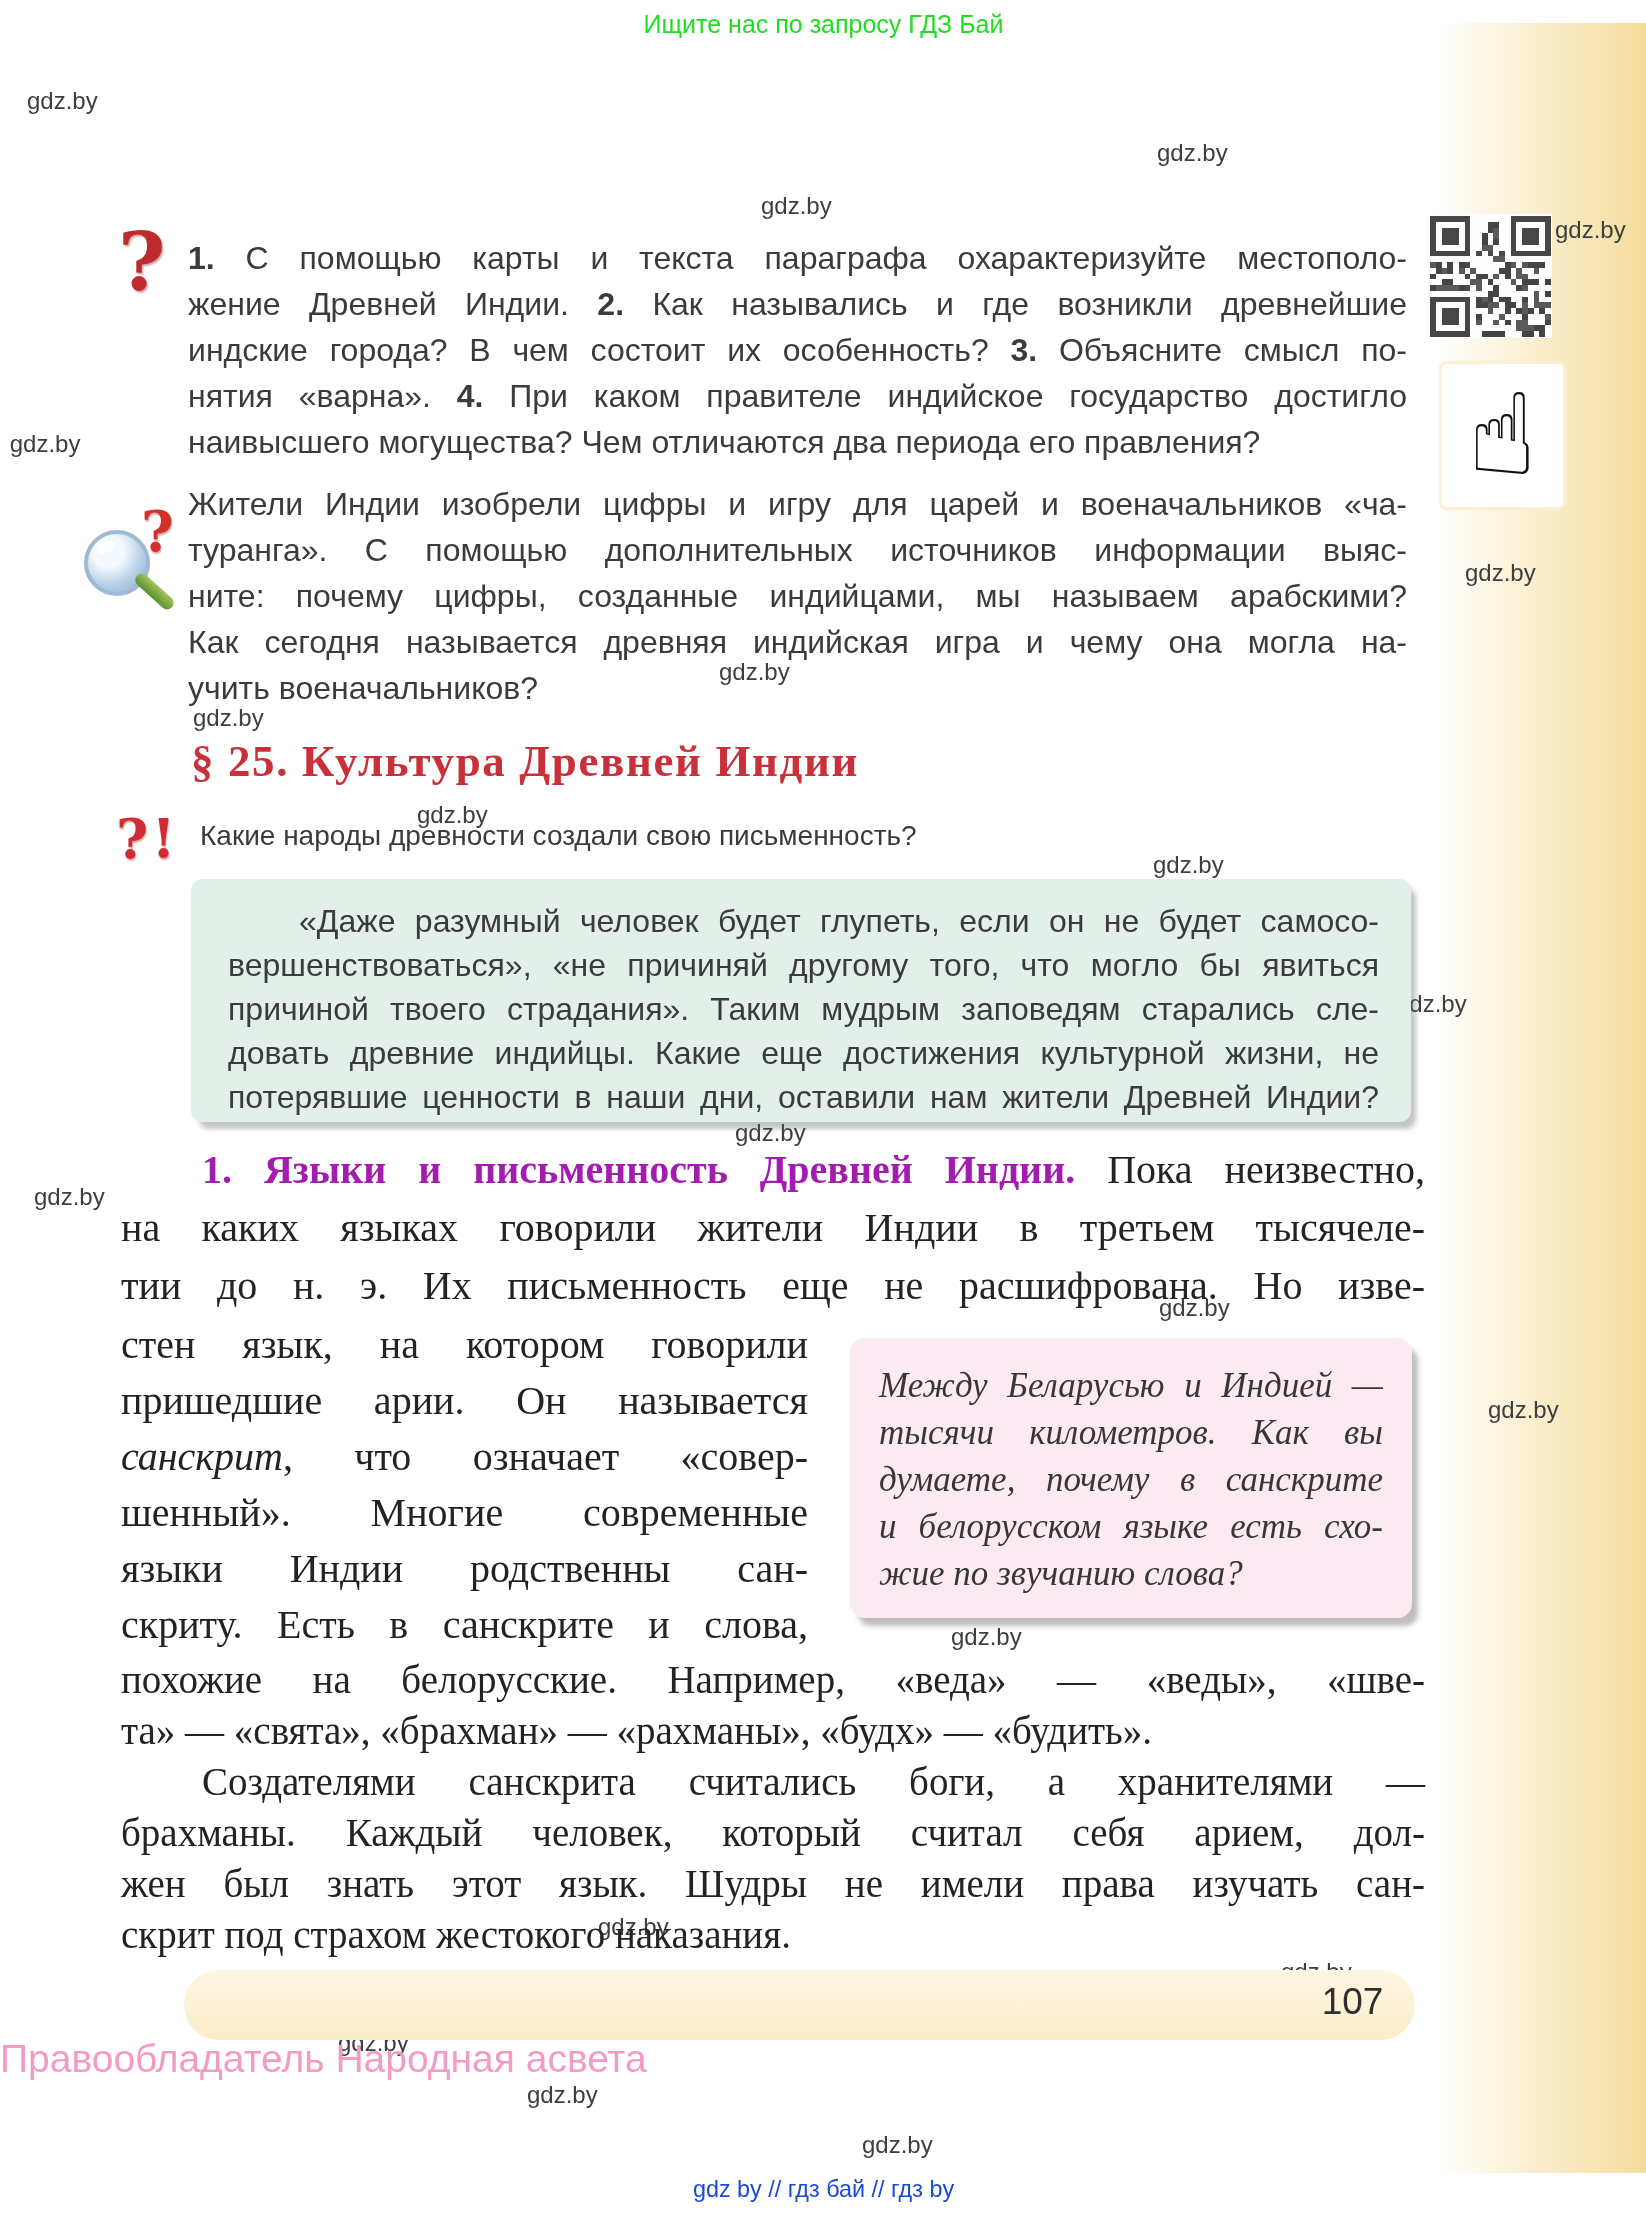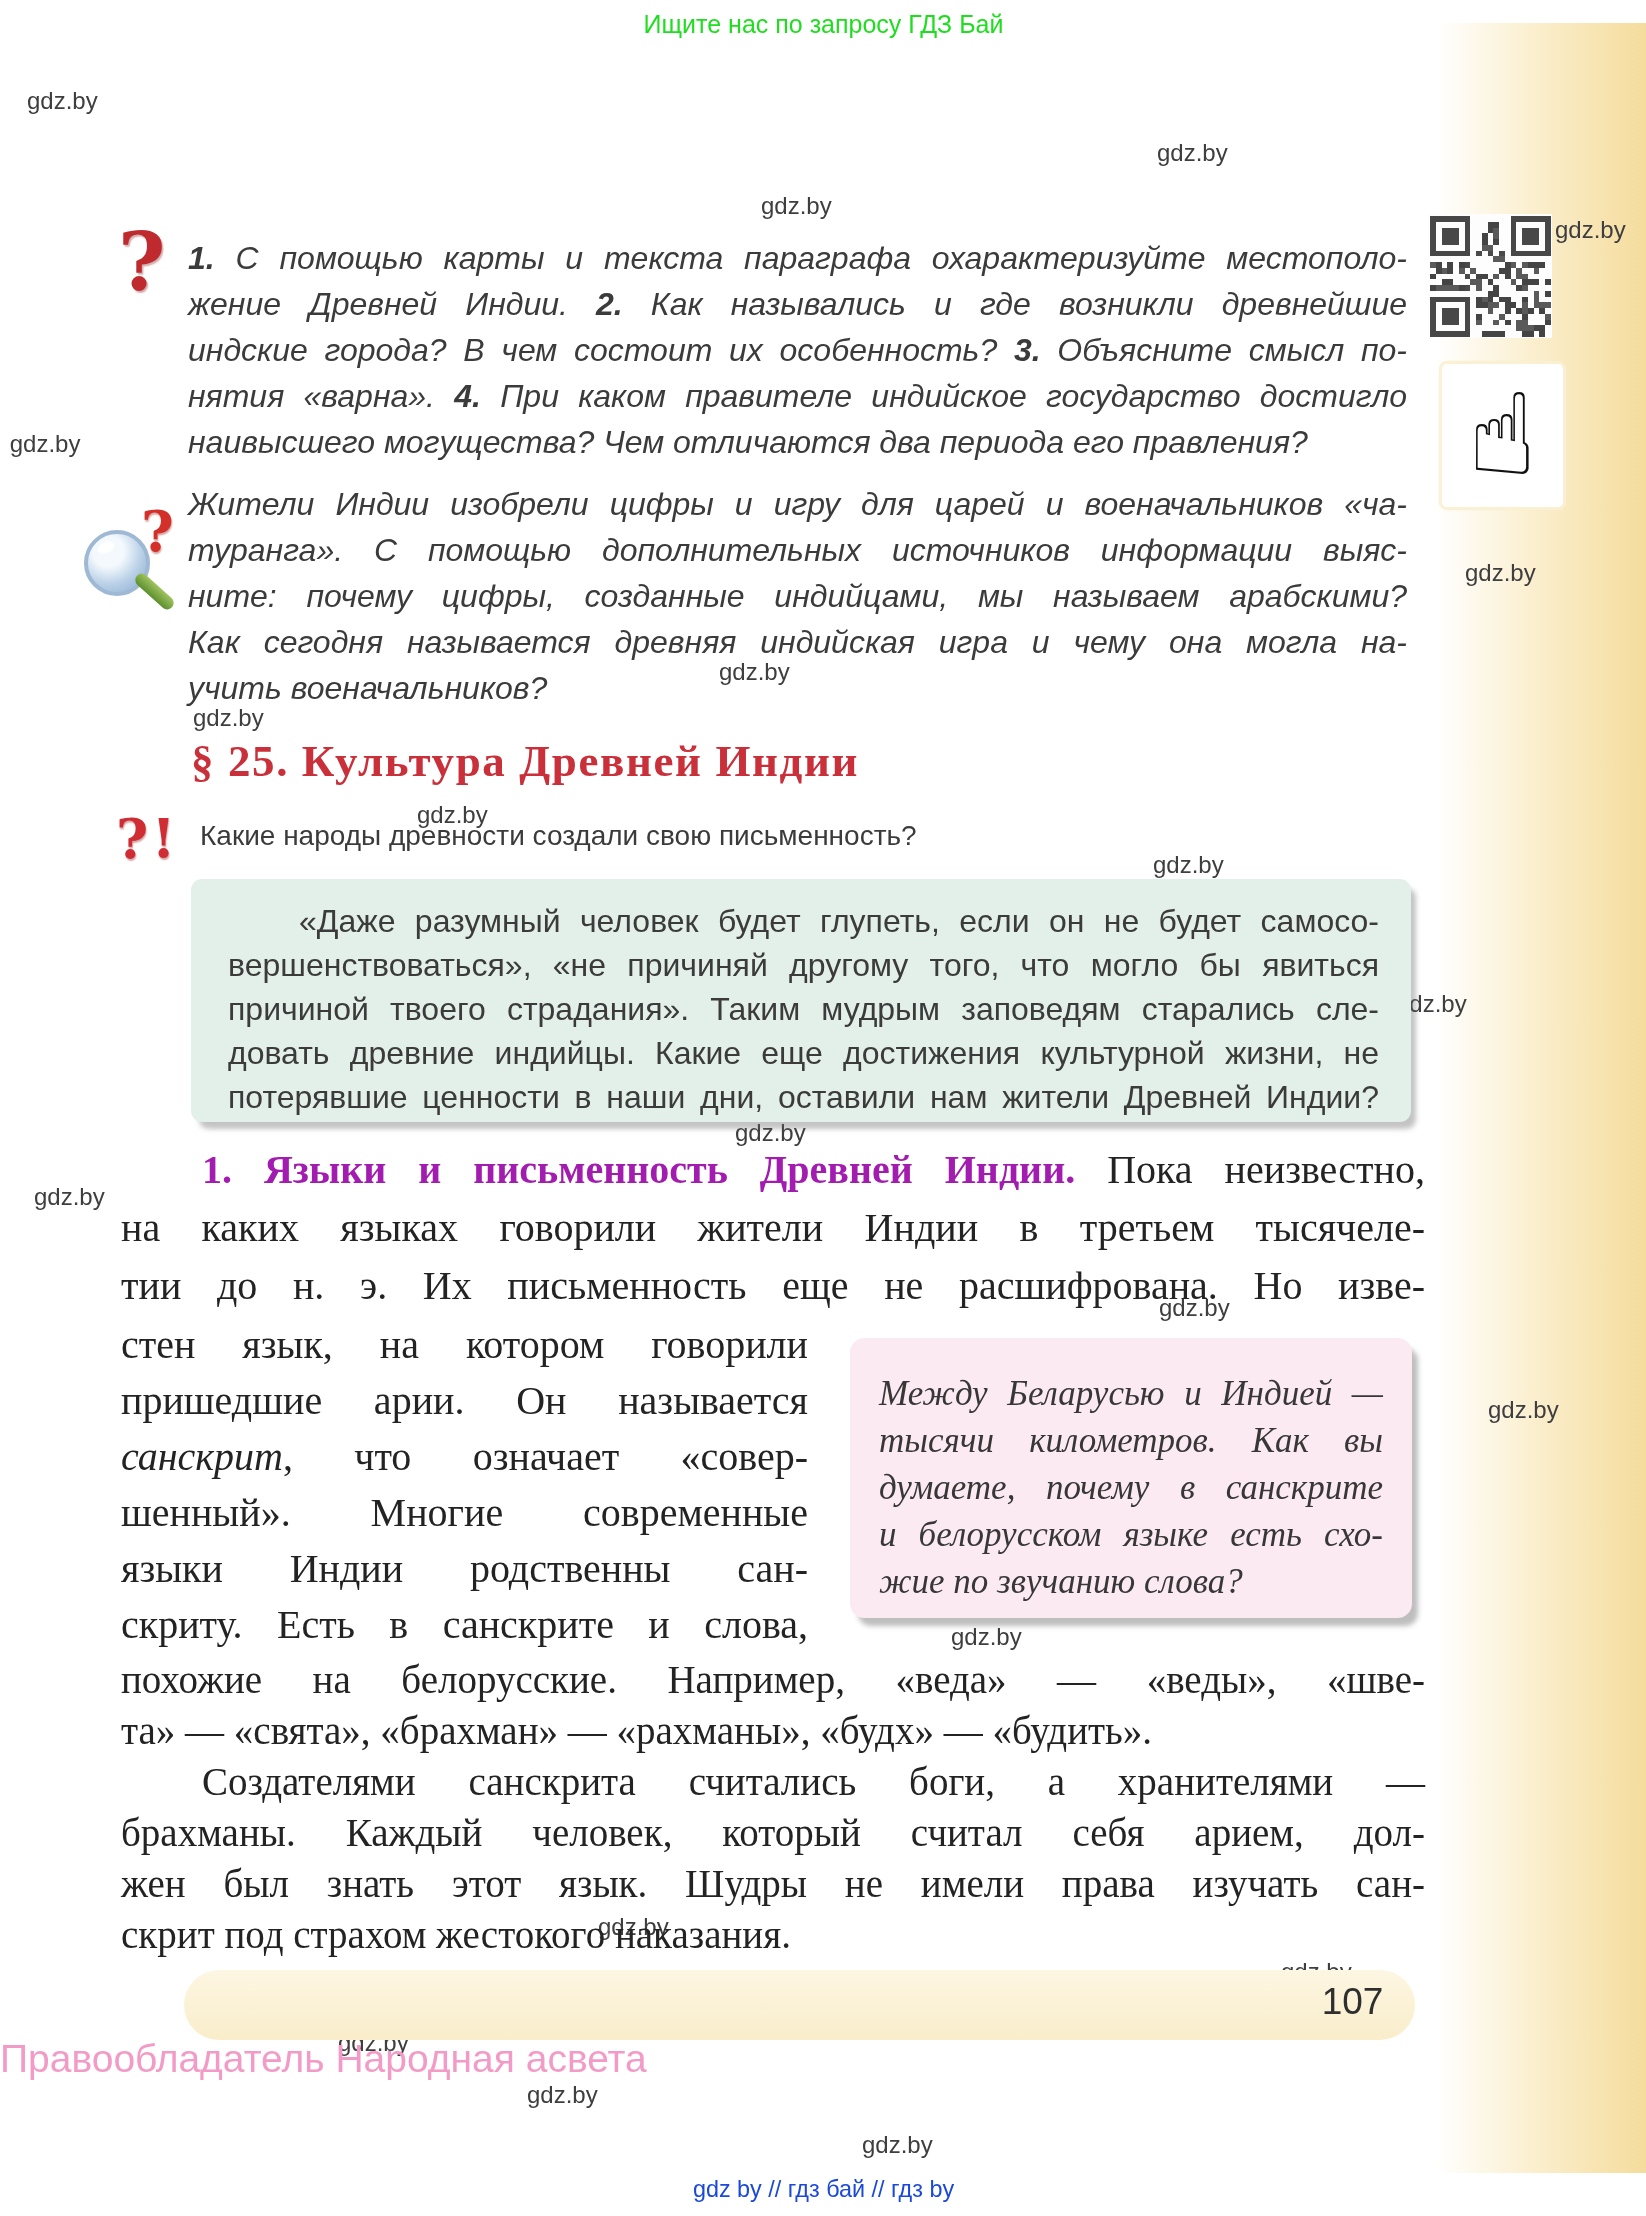--- a/index.html
+++ b/index.html
@@ -5,21 +5,21 @@
   html,body{margin:0;padding:0;background:#888;}
   .page{position:relative;width:1647px;height:2216px;background:#ffffff;overflow:hidden;
         font-family:"Liberation Serif","DejaVu Serif",serif;color:#232323;}
   .yellow-band{position:absolute;right:0;top:22.6px;width:211px;height:2150px;
         background:linear-gradient(to right, rgba(247,226,168,0) 0%, rgba(247,226,168,.55) 45%, #f5dc9c 100%);}
   .wm{position:absolute;font:24px "Liberation Sans","DejaVu Sans",sans-serif;color:#3e3e3e;white-space:nowrap;}
   .promo{position:absolute;left:0;right:0;top:9.7px;text-align:center;
         font:25px "Liberation Sans","DejaVu Sans",sans-serif;color:#1fdd1f;}
   
   .sansblock{position:absolute;font-family:"Liberation Sans","DejaVu Sans",sans-serif;
-        font-size:32px;line-height:46px;color:#3b3b3b;font-style:italic;}
+        font-size:32px;line-height:46px;color:#3b3b3b;}
   .tl{min-height:1em;}
   .jl{text-align:justify;text-align-last:justify;}
   .ind{text-indent:71px;}
   .ind2{text-indent:81px;}
   span.b{font-weight:bold;}
   span.red{color:#a21caf;font-weight:bold;}
   span.i{font-style:italic;}
   .qicon{position:absolute;left:118px;top:214px;font:bold 81px "DejaVu Serif",serif;color:#bf2a2f;
         text-shadow:1.6px 1.6px 1.6px rgba(120,20,20,.35);}
   
@@ -42,21 +42,21 @@
   .quote-box{position:absolute;left:191px;top:879px;width:1220px;height:243px;background:#e3efe9;
         border-radius:11.3px;box-shadow:6.4px 8px 4.8px -1.6px rgba(100,100,100,.38);box-sizing:border-box;
         padding:20px 32px 0 37px;font-family:"Liberation Sans","DejaVu Sans",sans-serif;
         font-size:32px;line-height:44px;color:#3b3b3b;}
   
   .bodyA{position:absolute;left:121px;top:1141px;width:1304px;font-size:40px;line-height:58px;}
   .bodyN{position:absolute;left:121px;top:1317px;width:687px;font-size:40px;line-height:56px;}
   .bodyW{position:absolute;left:121px;top:1654px;width:1304px;font-size:39px;line-height:51px;}
   .aside-box{position:absolute;left:850px;top:1338px;width:562px;height:280px;background:#fceaf2;
         border-radius:14.5px;box-shadow:7.3px 8.9px 5.6px -1.6px rgba(110,110,110,.45);box-sizing:border-box;
-        padding:32px 29px 0 29px;font-style:italic;font-size:35px;line-height:47px;color:#373737;}
+        padding:24px 29px 0 29px;font-style:italic;font-size:35px;line-height:47px;color:#373737;}
   
   .qr{position:absolute;left:1428px;top:214px;width:124px;height:124px;background:#fdfdfd;padding:1.6px;box-sizing:border-box;}
   .hand-card{position:absolute;left:1442px;top:364px;width:121px;height:143px;background:#fff;
         border-radius:4.8px;box-shadow:0 0 0 3.2px rgba(250,240,210,.9);text-align:center;}
   .hand-card span{font:113px "DejaVu Sans",sans-serif;color:#111;line-height:143px;}
   
   .cream-band{position:absolute;left:184px;top:1970px;width:1231px;height:70px;border-radius:35px;
         background:linear-gradient(180deg,#fdf6e2 0%,#f9edca 100%);}
   .page-number{position:absolute;left:1304px;top:1981px;width:97px;text-align:center;
         font:37px "Liberation Sans","DejaVu Sans",sans-serif;color:#2f2f2f;}

